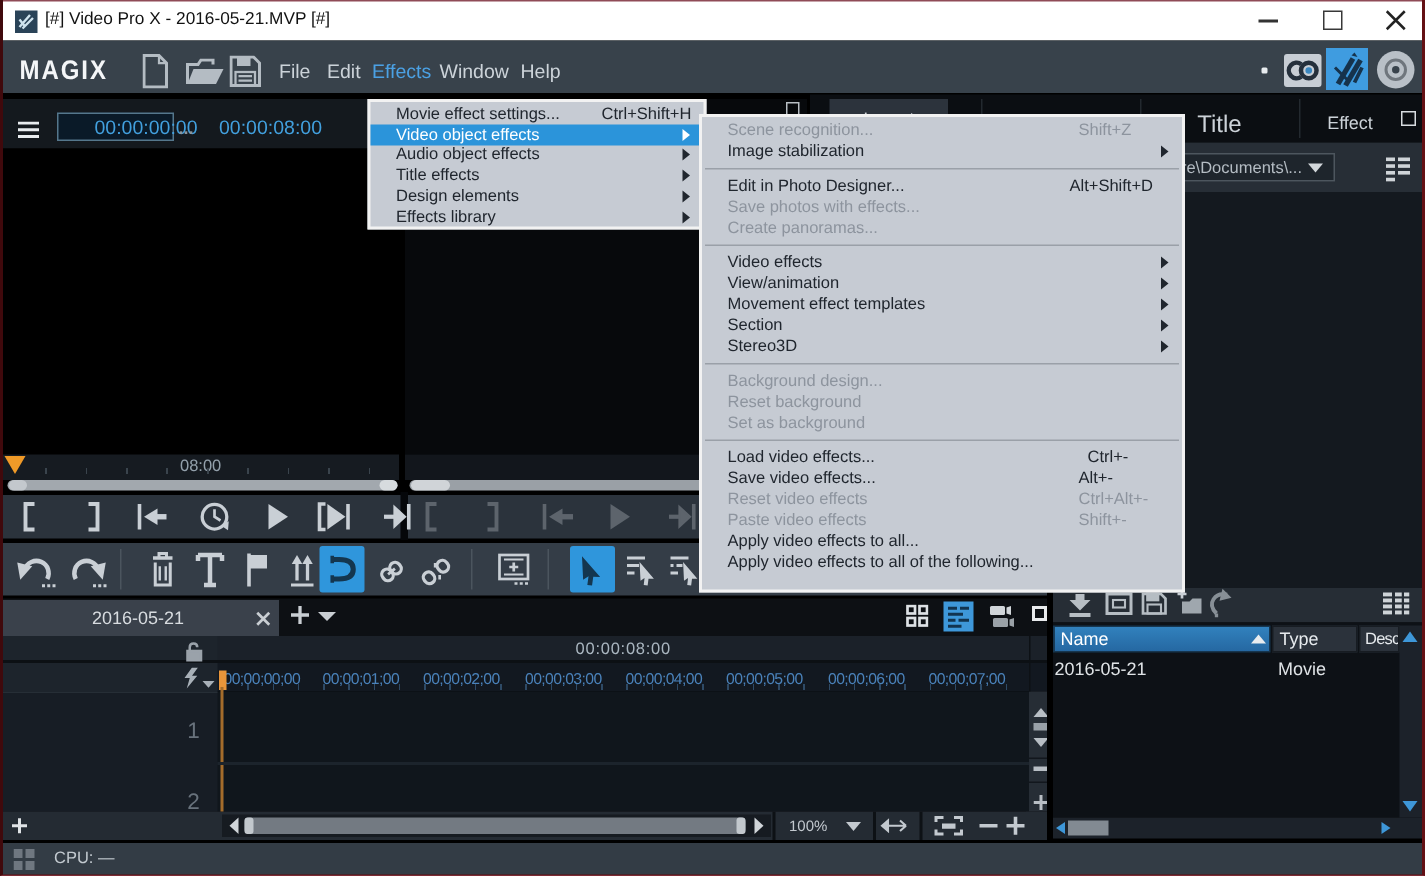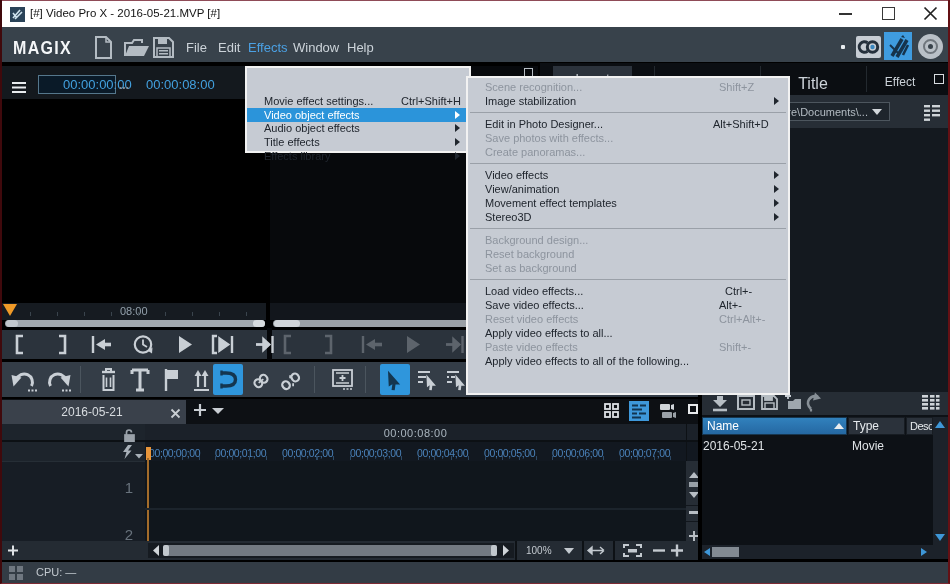--- a/index.html
+++ b/index.html
@@ -499,37 +499,41 @@
         <rect x="0" y="0" width="6" height="6"></rect>
         <rect x="8" y="0" width="6" height="6"></rect>
         <rect x="0" y="8" width="6" height="6"></rect>
         <rect x="8" y="8" width="6" height="6"></rect>
       </g>
     </svg>
 </div>
 <div class="abs" style="left:36px;top:566px;color:#c2c9cf;font-size:11px;">CPU: —</div>
 
 <div class="menu" style="left:245px; top:66px; width:226px; height:87px; padding-top:1px;">
-  <div class="mrow" style="height:13.5px;margin-top:25px;">
+  <div class="mrow" style="height:13.5px;">
       <span class="lbl">Movie effect settings...</span>
       <span class="sc" style="left:154px;">Ctrl+Shift+H</span>
     </div>
   <div class="mrow hl" style="height:14px;">
       <span class="lbl">Video object effects</span>
       <span class="arr"></span>
     </div>
   <div class="mrow" style="height:13.8px;">
       <span class="lbl">Audio object effects</span>
       <span class="arr"></span>
     </div>
   <div class="mrow" style="height:13.8px;">
       <span class="lbl">Title effects</span>
       <span class="arr"></span>
     </div>
   <div class="mrow" style="height:13.8px;">
+      <span class="lbl">Design elements</span>
+      <span class="arr"></span>
+    </div>
+  <div class="mrow" style="height:13.8px;">
       <span class="lbl">Effects library</span>
       <span class="arr"></span>
     </div>
 </div>
 
 <div class="menu" id="submenu" style="left:466px; top:76px; width:324px; height:319px; padding-top:2px;">
   <div class="mrow dis">
       <span class="lbl">Scene recognition...</span>
       <span class="sc" style="left:251px;">Shift+Z</span>
     </div>
@@ -555,20 +559,24 @@
     </div>
   <div class="mrow">
       <span class="lbl">View/animation</span>
       <span class="arr"></span>
     </div>
   <div class="mrow">
       <span class="lbl">Movement effect templates</span>
       <span class="arr"></span>
     </div>
   <div class="mrow">
+      <span class="lbl">Section</span>
+      <span class="arr"></span>
+    </div>
+  <div class="mrow">
       <span class="lbl">Stereo3D</span>
       <span class="arr"></span>
     </div>
   <div class="msep"></div>
   <div class="mrow dis">
       <span class="lbl">Background design...</span>
     </div>
   <div class="mrow dis">
       <span class="lbl">Reset background</span>
     </div>
@@ -581,25 +589,25 @@
       <span class="sc" style="left:257px;">Ctrl+-</span>
     </div>
   <div class="mrow">
       <span class="lbl">Save video effects...</span>
       <span class="sc" style="left:251px;">Alt+-</span>
     </div>
   <div class="mrow dis">
       <span class="lbl">Reset video effects</span>
       <span class="sc" style="left:251px;">Ctrl+Alt+-</span>
     </div>
-  <div class="mrow">
-      <span class="lbl">Apply video effects to all...</span>
-    </div>
   <div class="mrow dis">
       <span class="lbl">Paste video effects</span>
       <span class="sc" style="left:251px;">Shift+-</span>
     </div>
   <div class="mrow">
+      <span class="lbl">Apply video effects to all...</span>
+    </div>
+  <div class="mrow">
       <span class="lbl">Apply video effects to all of the following...</span>
     </div>
 </div>
 
 <div class="abs" id="brd"></div>
 
 </body></html>

